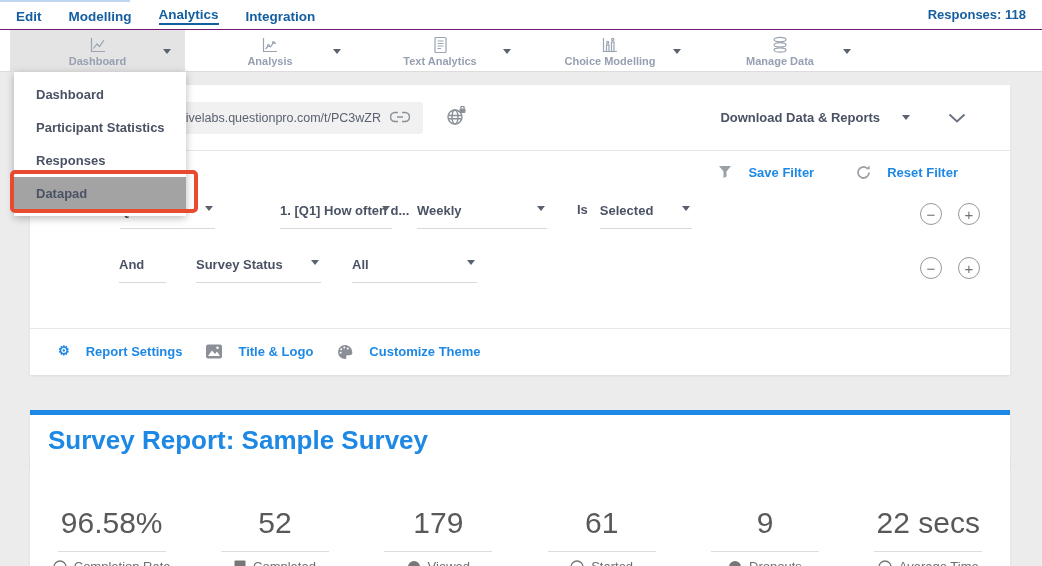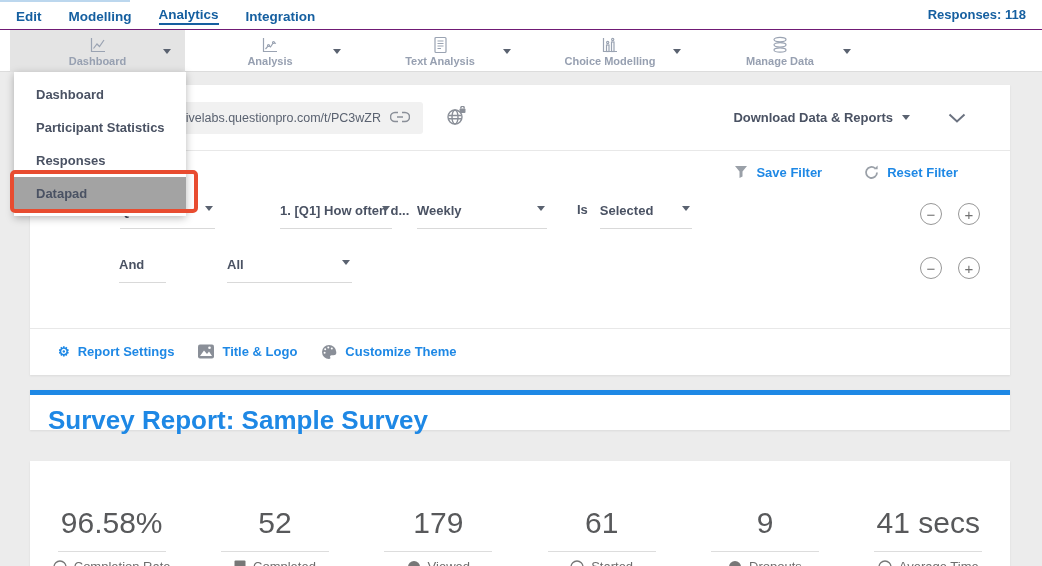--- a/index.html
+++ b/index.html
@@ -39,44 +39,44 @@
 
   
   .card { position:absolute; left:30px; width:980px; background:#fff; box-shadow:0 1px 2px rgba(0,0,0,.08); }
   .card1 { top:85px; height:290px; }
 
   .share-row { height:66px; display:flex; align-items:center; padding:0 0 0 20px; border-bottom:1px solid #e8e8e8; }
   .url-field { width:373px; height:32px; background:#f1f1f1; border-radius:3px; display:flex;
                align-items:center; justify-content:flex-end; gap:9px; padding-right:13px; cursor:text; }
   .url-text { font-size:12.5px; color:#5a6270; white-space:nowrap; }
   .globe-wrap { margin-left:23px; cursor:pointer; }
-  .dl-group { margin-left:auto; display:flex; align-items:center; gap:9px; cursor:pointer; }
+  .dl-group { margin-left:auto; display:flex; align-items:center; gap:22px; cursor:pointer; }
   .dl-label { font-size:13px; font-weight:600; color:#4a5263; }
   .collapse-chev { margin-left:38px; margin-right:44px; cursor:pointer; display:flex; }
 
   .savereset-row { height:42px; display:flex; align-items:center; justify-content:flex-end; gap:42px; padding-right:52px; }
-  .link-btn { display:flex; align-items:center; gap:8px; cursor:pointer; }
+  .link-btn { display:flex; gap:16px; cursor:pointer; }
   .link-btn span { font-size:13px; font-weight:600; color:#1e88e5; }
 
   .filter-row { height:54px; display:flex; align-items:flex-start; padding-top:8px; }
   .filter-row.r1 { padding-left:90px; }
   .filter-row.r2 { padding-left:89px; }
   .sel { position:relative; border-bottom:1px solid #d9d9d9; padding-bottom:9px; cursor:pointer; }
   .sel-val { font-size:13px; font-weight:600; color:#4a5263; white-space:nowrap; }
   .sel .caret { position:absolute; right:2px; top:5px; }
   .is-label { font-size:13px; font-weight:600; color:#4a5263; padding-top:1px;padding-left:8px; }
   .pm-group { margin-left:auto; display:flex; gap:16px; padding-right:30px; padding-top:2px; }
   .pm-btn { width:22px; height:22px; border:1.5px solid #979797; border-radius:50%; display:flex;
             align-items:center; justify-content:center; font-size:15px; color:#707070; cursor:pointer;
             background:#fff; line-height:1; }
 
   .tools-row { height:46px; margin-top:27px; border-top:1px solid #e8e8e8; display:flex; align-items:center;
                gap:24px; padding-left:28px; }
 
-  .card2 { top:390px; height:40px; }
+  .card2 { top:410px; height:57px; }
   .blue-bar { height:5px; background:#1e88e5; }
   .report-title { font-size:26px; font-weight:700; color:#1e88e5; padding:10px 0 0 18px; }
 
   .card3 { top:461px; height:140px; padding-top:44px; }
   .stats { display:flex; }
   .stat-col { flex:1; display:flex; flex-direction:column; align-items:center; }
   .stat-value { font-size:30px; color:#58595b; line-height:36px; }
   .stat-div { width:108px; border-top:1px solid #ddd; margin-top:10px; }
   .stat-label { margin-top:7px; display:flex; align-items:center; gap:7px; font-size:13px; color:#6d6d6d; }
   .gear-glyph { font-size:17px; color:#8a8f98; line-height:1; }
@@ -125,21 +125,21 @@
       <span class="caret tb-caret"></span>
     </div>
     <div class="tb-item">
       <div class="tb-center">
         <span class="tb-icon">
           <svg width="18" height="18" viewBox="0 0 18 18" fill="none" stroke="#9aa3b2" stroke-width="1.2">
             <rect x="4" y="1.5" width="11" height="15" rx="1"></rect>
             <path d="M6.5 5h6M6.5 7.5h6M6.5 10h6M6.5 12.5h3.5"></path>
           </svg>
         </span>
-        <span class="tb-label">Text Analysis</span>
+        <span class="tb-label">Text Analytics</span>
       </div>
       <span class="caret tb-caret"></span>
     </div>
     <div class="tb-item">
       <div class="tb-center">
         <span class="tb-icon">
           <svg width="18" height="18" viewBox="0 0 18 18" fill="none" stroke="#9aa3b2" stroke-width="1.2">
             <path d="M2.5 2v13.5H16"></path>
             <rect x="5.5" y="9" width="2.5" height="6.5"></rect>
               <rect x="10.5" y="6" width="2.5" height="9.5"></rect>
@@ -239,20 +239,24 @@
         <div class="pm-btn">−</div>
         <div class="pm-btn">+</div>
       </div>
     </div>
 
     <div class="filter-row r2">
       <div class="sel" style="width:47px;">
         <span class="sel-val">And</span>
       </div>
       <div style="width:30px;"></div>
+      <div class="sel" style="width:125px;">
+        <span class="sel-val">Survey Status</span>
+        <span class="caret"></span>
+      </div>
       <div style="width:31px;"></div>
       <div class="sel" style="width:125px;">
         <span class="sel-val">All</span>
         <span class="caret"></span>
       </div>
       <div class="pm-group">
         <div class="pm-btn">−</div>
         <div class="pm-btn">+</div>
       </div>
     </div>
@@ -334,21 +338,21 @@
         <div class="stat-value">9</div>
         <div class="stat-div"></div>
         <div class="stat-label">
           <svg width="14" height="14" viewBox="0 0 14 14">
             <circle cx="7" cy="7" r="6" fill="#777"></circle>
           </svg>
           <span>Dropouts</span>
         </div>
       </div>
       <div class="stat-col">
-        <div class="stat-value">41 secs</div>
+        <div class="stat-value">22 secs</div>
         <div class="stat-div"></div>
         <div class="stat-label">
           <svg width="14" height="14" viewBox="0 0 14 14" fill="none">
             <circle cx="7" cy="7" r="6" stroke="#777" stroke-width="1.3"></circle>
           </svg>
           <span>Average Time</span>
         </div>
       </div>
     </div>
   </div>

